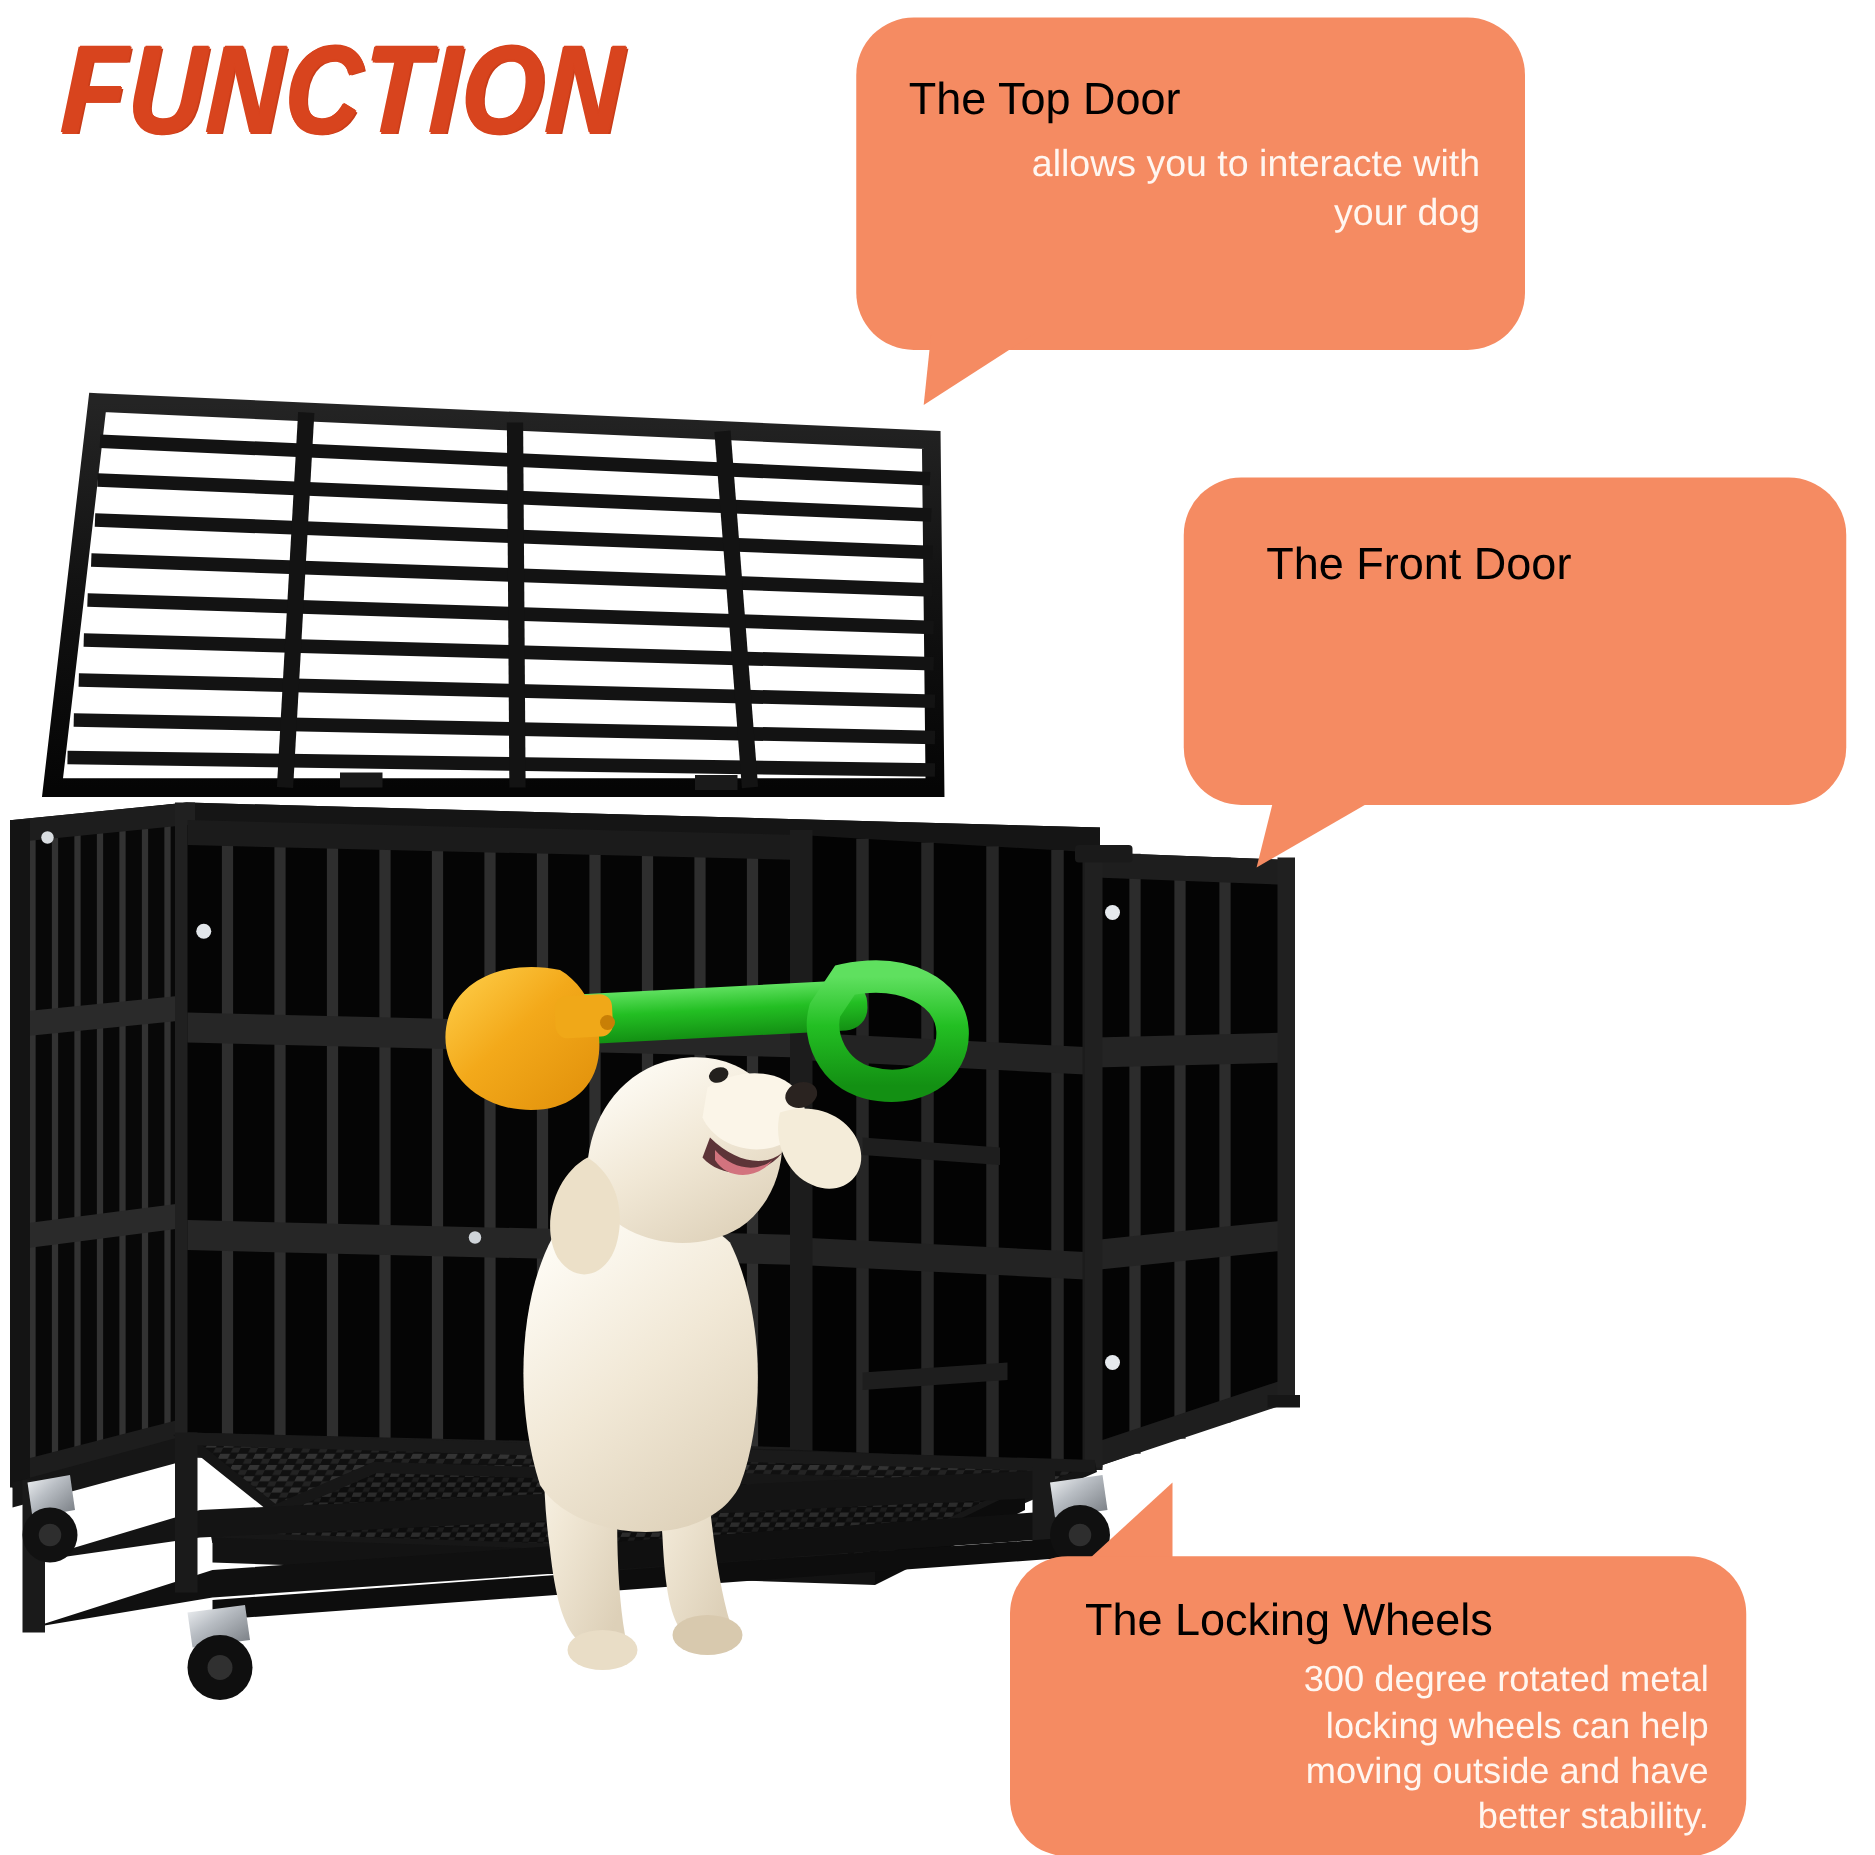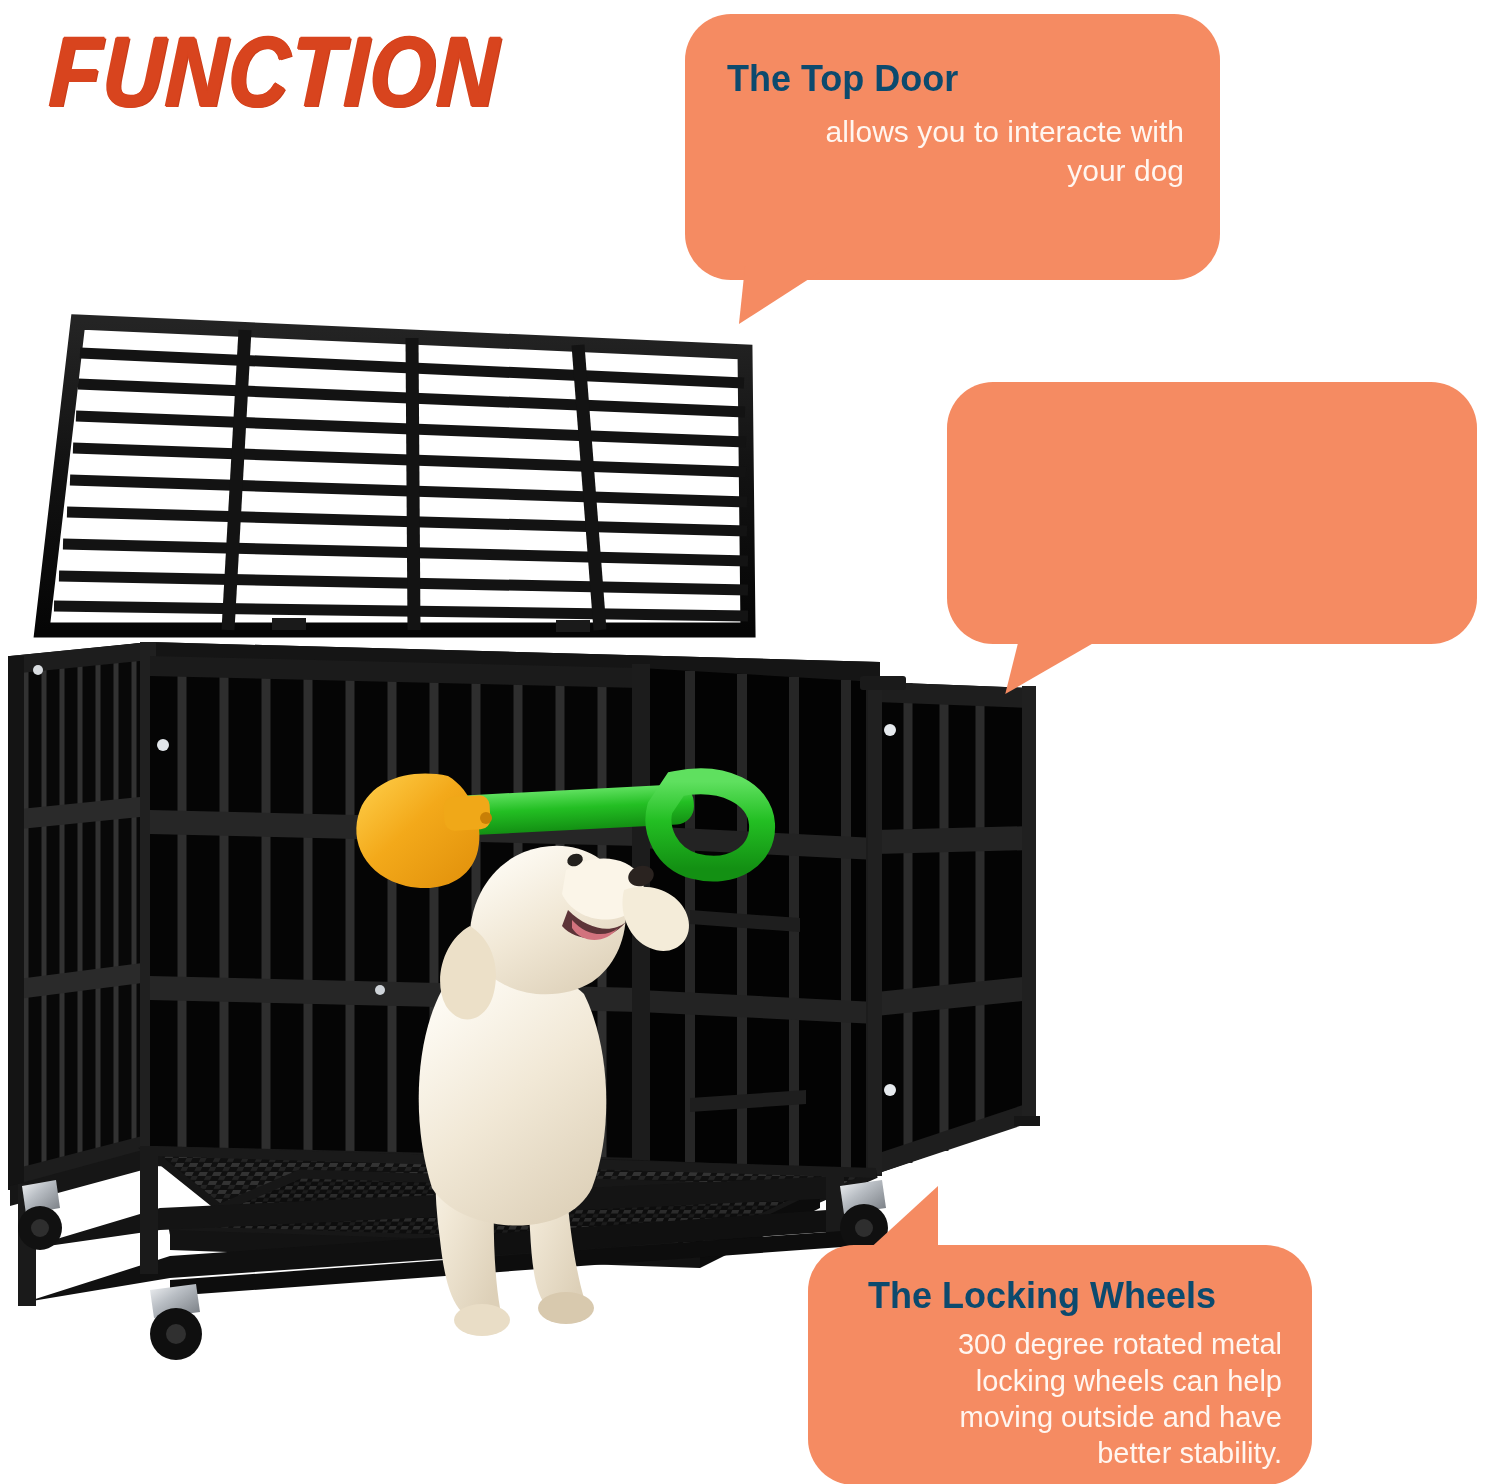--- a/index.html
+++ b/index.html
@@ -34,24 +34,24 @@
   
   .bubble{
     position:absolute;
     background:#F58B62;
     border-radius:46px;
     box-sizing:border-box;
     color:#FFF6F0;
   }
   .bubble .b-title{
     font-size:36px;
-    font-weight:bold;
+    font-weight:normal;
     line-height:1.15;
     margin:0 0 14px 0;
-    color:#0c4a6e;
+    color:#000000;
   }
   .bubble .b-body{
     font-size:30px;
     font-weight:normal;
     line-height:1.28;
     margin:0;
     color:#FFF6F0;
     white-space:pre-line;
     text-align:right;
   }
@@ -67,21 +67,21 @@
   }
 
   #bubble-front{ left:947px; top:382px; width:530px; height:262px; padding:48px 30px 0 66px; }
   #tail-front{
     left:1012px; top:640px;
     border-top:54px solid #F58B62;
     border-right:80px solid transparent;
     transform:skewX(-14deg);
   }
 
-  #bubble-wheels{ left:808px; top:1245px; width:504px; height:240px; padding:30px 30px 0 60px; }
+  #bubble-wheels{ left:808px; top:1245px; width:589px; height:240px; padding:30px 30px 0 60px; }
   #bubble-wheels .b-title{font-size:36px;margin-bottom:10px;}
   #bubble-wheels .b-body{font-size:29px;line-height:1.25;}
   #tail-wheels{
     left:866px; top:1186px;
     border-bottom:66px solid #F58B62;
     border-left:72px solid transparent;
   }
 
   
   #crate{position:absolute;left:0;top:290px;width:1060px;height:1060px;}
@@ -347,20 +347,21 @@
   </div>
 
   <div class="bubble" id="bubble-top">
     <p class="b-title">The Top Door</p>
     <p class="b-body">allows you to interacte with
 your dog</p>
   </div>
   <div class="tail" id="tail-top"></div>
 
   <div class="bubble" id="bubble-front">
+    <p class="b-title">The Front Door</p>
   </div>
   <div class="tail" id="tail-front"></div>
 
   <div class="tail" id="tail-wheels"></div>
   <div class="bubble" id="bubble-wheels">
     <p class="b-title">The Locking Wheels</p>
     <p class="b-body">300 degree rotated metal
 locking wheels can help
 moving outside and have
 better stability.</p>

